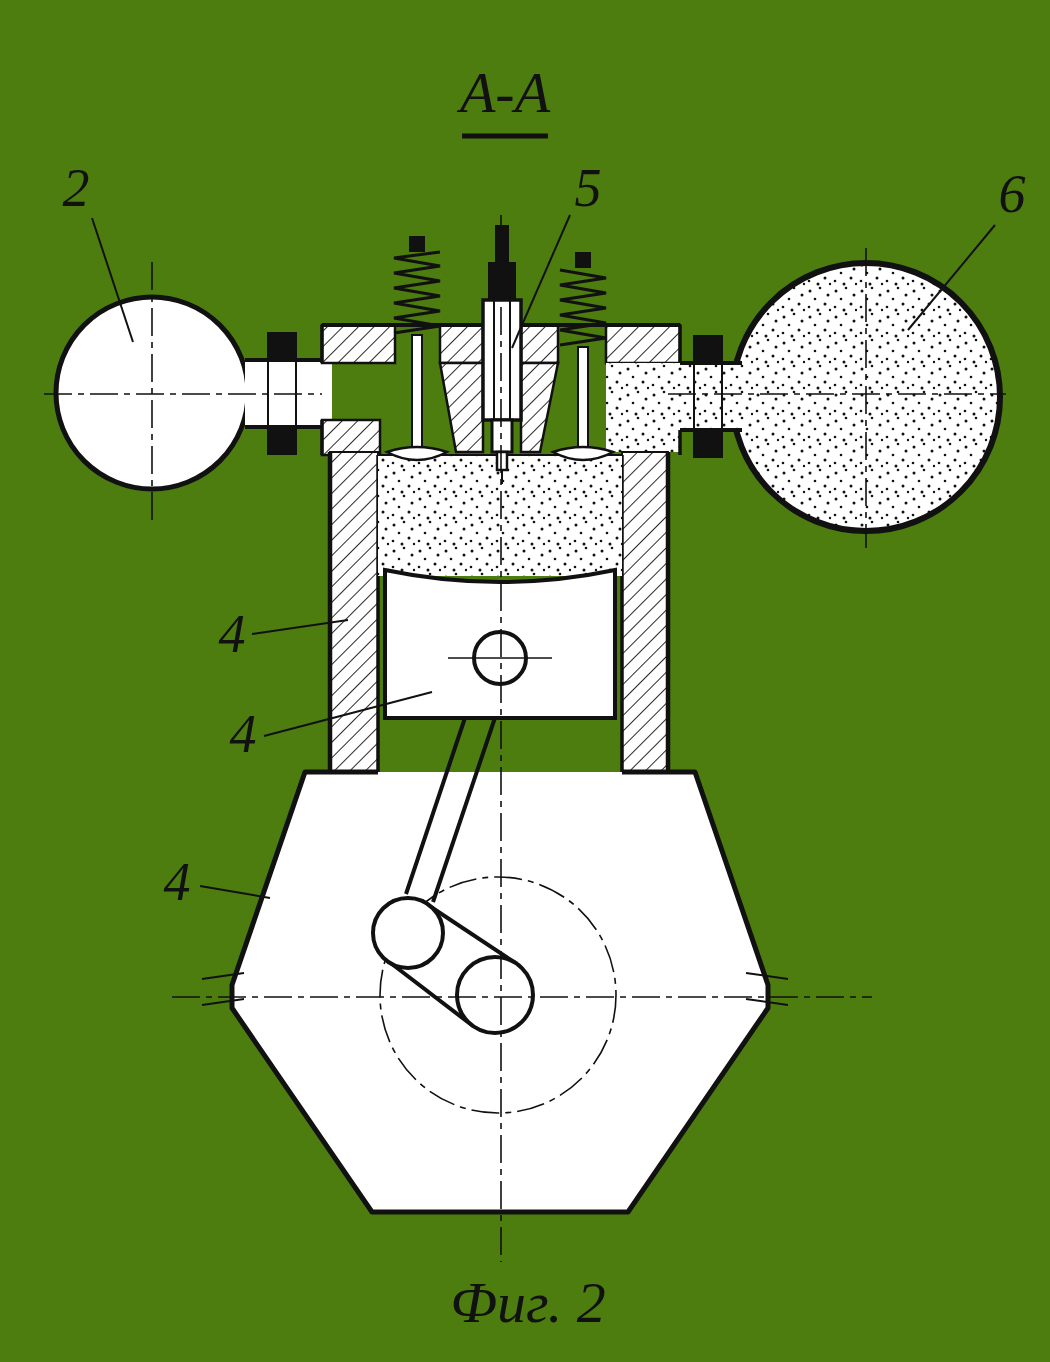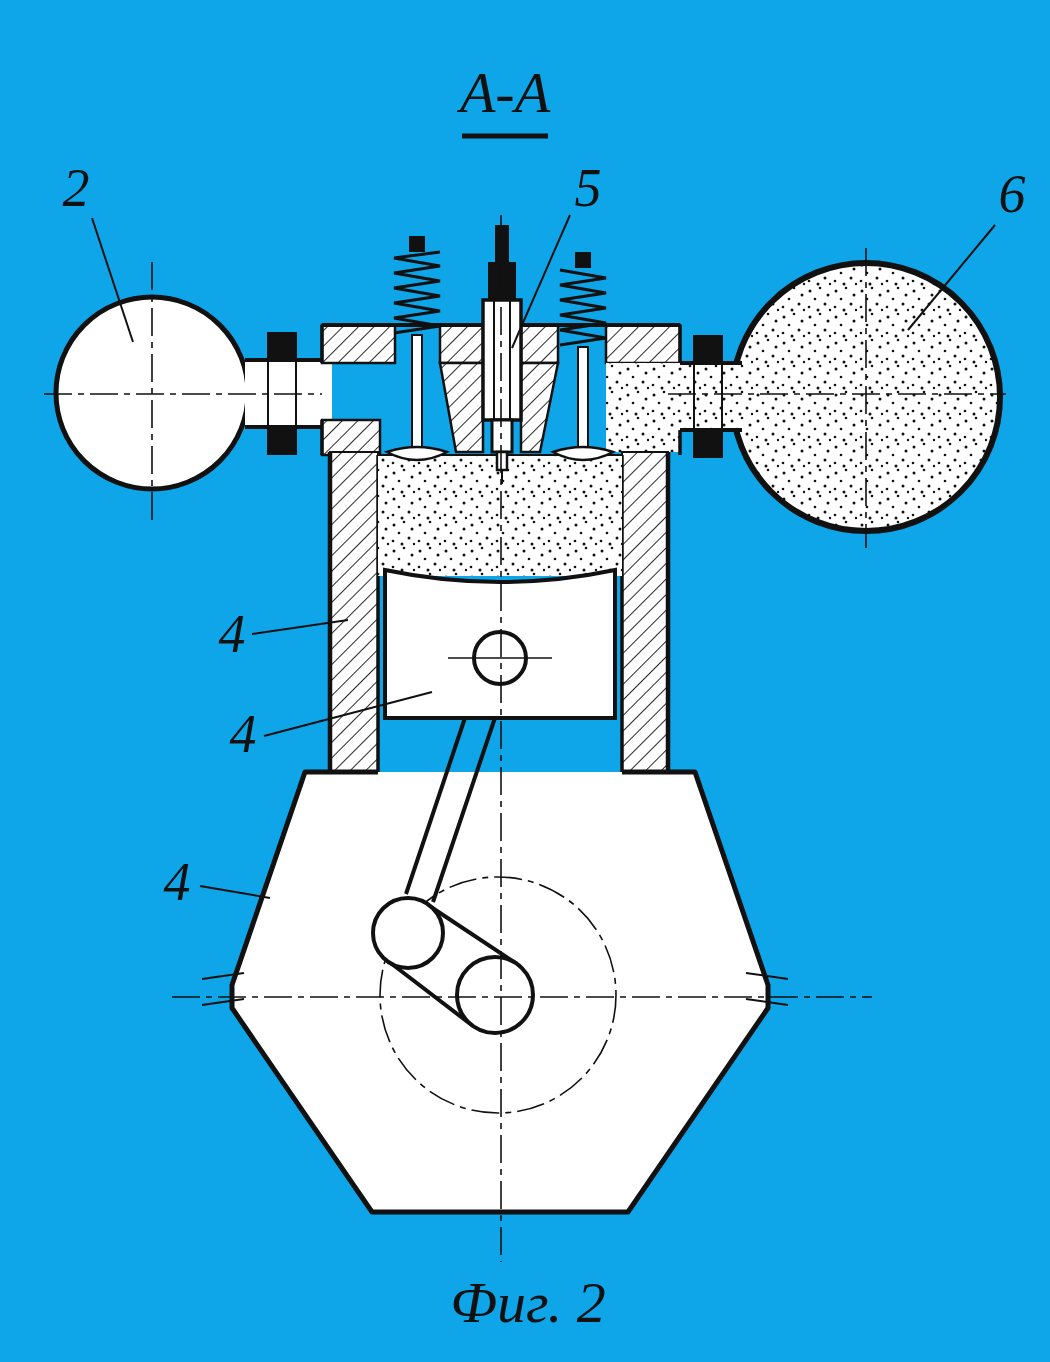--- a/index.html
+++ b/index.html
@@ -5,21 +5,21 @@
   html, body {
     margin: 0;
     padding: 0;
     background: #ffffff;
     font-family: "Liberation Serif", serif;
   }
   .page {
     width: 1050px;
     height: 1362px;
     position: relative;
-    background: #0ea5e9;
+    background: #4d7c0f;
     overflow: hidden;
   }
   svg { display: block; }
   .ink { stroke: #111111; fill: none; }
   .mid { stroke-width: 3.5; }
   .thin { stroke-width: 2; }
   .center-line {
     stroke: #111111;
     stroke-width: 1.6;
     fill: none;

